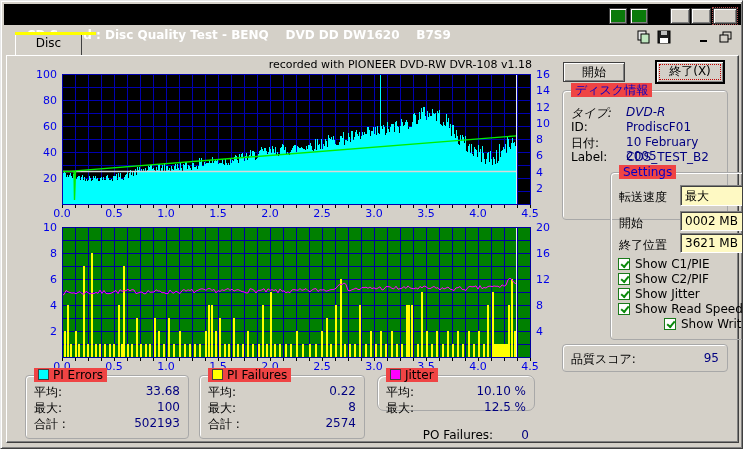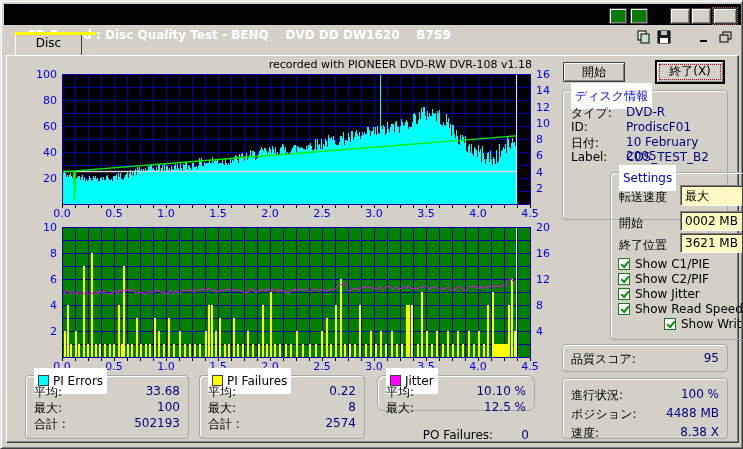--- a/index.html
+++ b/index.html
@@ -15,21 +15,21 @@
   #tab{position:absolute;left:14px;top:31px;width:67px;height:24px;background:#D4D0C8;box-sizing:border-box;
     border-left:1px solid #fff;border-right:1px solid #404040;font-size:12px;text-align:center;line-height:22px;}
   #tab .tab-top{position:absolute;left:-1px;top:0;width:81px;height:3px;background:#FFFF00;}
   #tabpage{position:absolute;left:5px;top:54px;width:733px;height:388px;background:#D4D0C8;box-sizing:border-box;
     border-top:1px solid #fff;border-left:1px solid #fff;border-right:1px solid #404040;border-bottom:1px solid #404040;
     box-shadow:inset -1px -1px 0 #808080;}
   #recorded-note{position:absolute;left:100px;top:2px;width:425px;text-align:right;font-size:11px;color:#000;}
   #charts{position:absolute;left:17px;top:2px;}
   
   .groupbox{position:absolute;border:1px solid #a8a8a8;border-radius:4px;box-shadow:inset 1px 1px 0 #ffffff;box-sizing:border-box;}
-  .legend{position:absolute;top:-8px;left:8px;background:#ffffff;padding:6px 4px;font-size:12px;line-height:14px;white-space:nowrap;}
+  .legend{position:absolute;top:-8px;left:8px;background:#ef4444;padding:0 4px;font-size:12px;line-height:14px;white-space:nowrap;}
   .legend.blue{color:#0000C8;}
   .swatch{display:inline-block;width:9px;height:9px;border:1px solid #404040;vertical-align:-1px;margin-right:4px;}
   .row{position:absolute;left:8px;right:8px;font-size:12px;color:#000;}
   .row .val{position:absolute;right:0;color:#000080;}
   .row .val2{position:absolute;left:55px;color:#000080;}
   
   .btn{position:absolute;background:#D4D0C8;border:1px solid #404040;box-shadow:inset 1px 1px 0 #fff, inset -1px -1px 0 #808080;
     font-size:12px;text-align:center;box-sizing:border-box;color:#000;}
   .btn.focused{border:2px solid #000;}
   .btn .inner-dotted{position:absolute;left:2px;top:2px;right:2px;bottom:2px;border:1px dotted #c00000;}
@@ -446,21 +446,21 @@
       <span>開始</span>
     </div>
     <div class="btn focused" style="left:648px;top:4px;width:70px;height:24px;line-height:18px;">
       <div class="inner-dotted"></div>
       <span>終了(X)</span>
     </div>
 
     <div class="groupbox" style="left:555px;top:34px;width:166px;height:130px;">
       <div class="legend blue">ディスク情報</div>
       <div id="disc-info-rows">
-          <div class="row" style="top: 14px;"><span>タイプ:</span><span class="val2">DVD-R</span></div>
+          <div class="row" style="top: 14px; font-style: italic;"><span>タイプ:</span><span class="val2">DVD-R</span></div>
           <div class="row" style="top: 29px;"><span>ID:</span><span class="val2">ProdiscF01</span></div>
           <div class="row" style="top: 44px;"><span>日付:</span><span class="val2">10 February 2005</span></div>
           <div class="row" style="top: 59px;"><span>Label:</span><span class="val2">CDS_TEST_B2</span></div>
         </div>
     </div>
 
     <div class="groupbox" style="left:555px;top:116px;width:197px;height:168px;margin-left:48px;">
       <div class="legend blue">Settings</div>
       <div class="plain-label" style="left:8px;top:16px;">転送速度</div>
       <div class="sunken" style="left:69px;top:12px;width:91px;height:21px;">
@@ -480,21 +480,14 @@
         </div>
     </div>
 
     <div class="groupbox" style="left:555px;top:288px;width:166px;height:28px;">
       <div class="row" style="top:6px;">
         <span>品質スコア:</span>
         <span class="val">95</span>
       </div>
     </div>
 
-    <div class="groupbox" style="left:555px;top:322px;width:166px;height:61px;">
-      <div id="progress-rows">
-          <div class="row" style="top: 8px;"><span>進行状況:</span><span class="val">100 %</span></div>
-          <div class="row" style="top: 27px;"><span>ポジション:</span><span class="val">4488 MB</span></div>
-          <div class="row" style="top: 46px;"><span>速度:</span><span class="val">8.38 X</span></div>
-        </div>
-    </div>
   </div>
 </div>
 
 </body></html>

